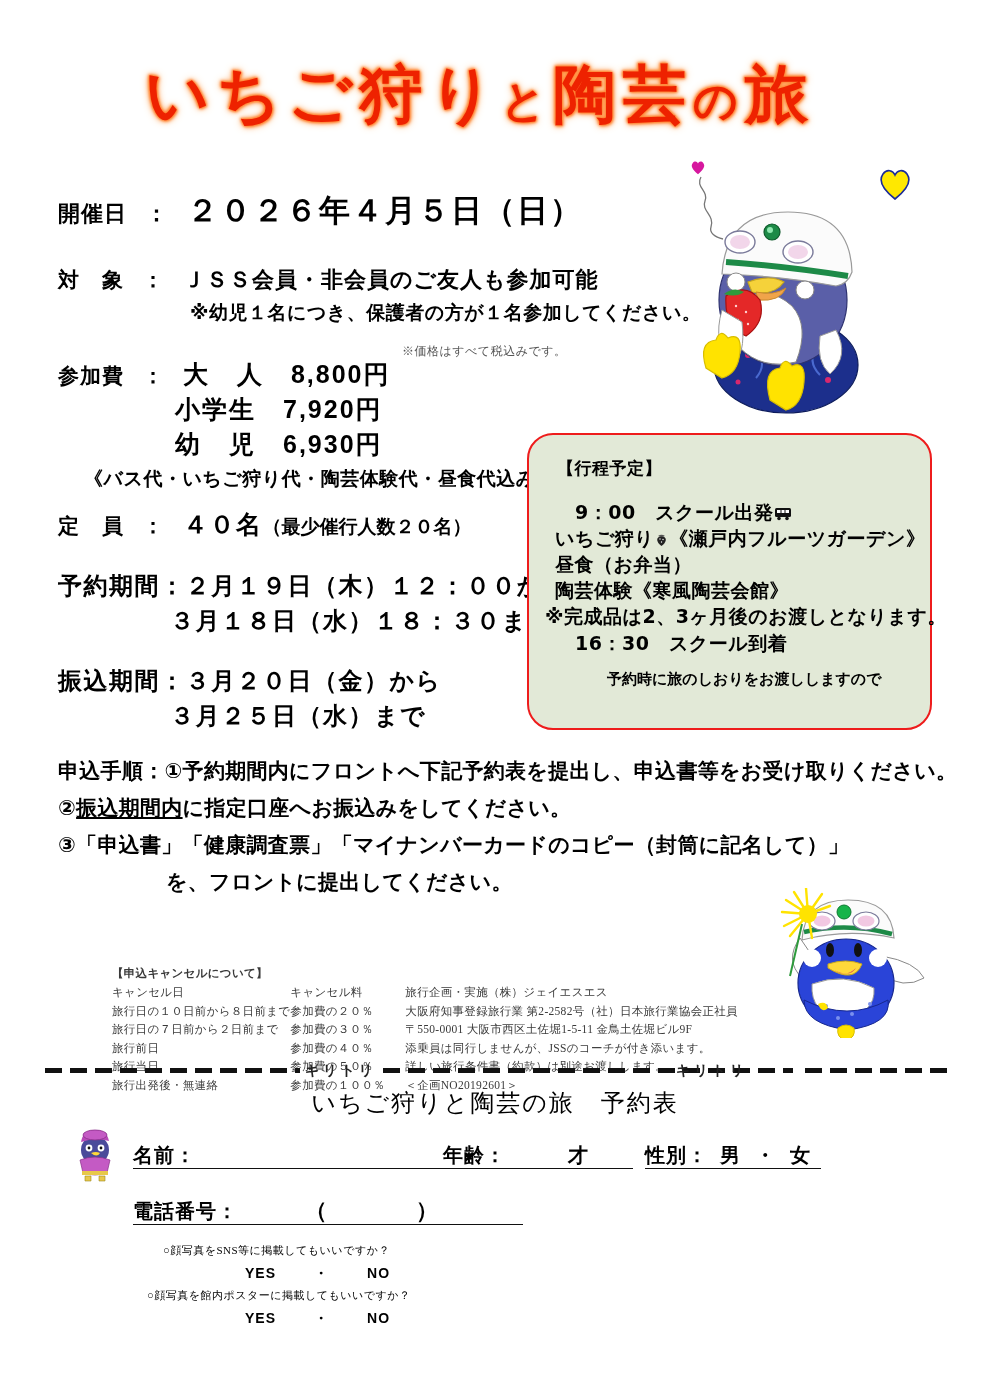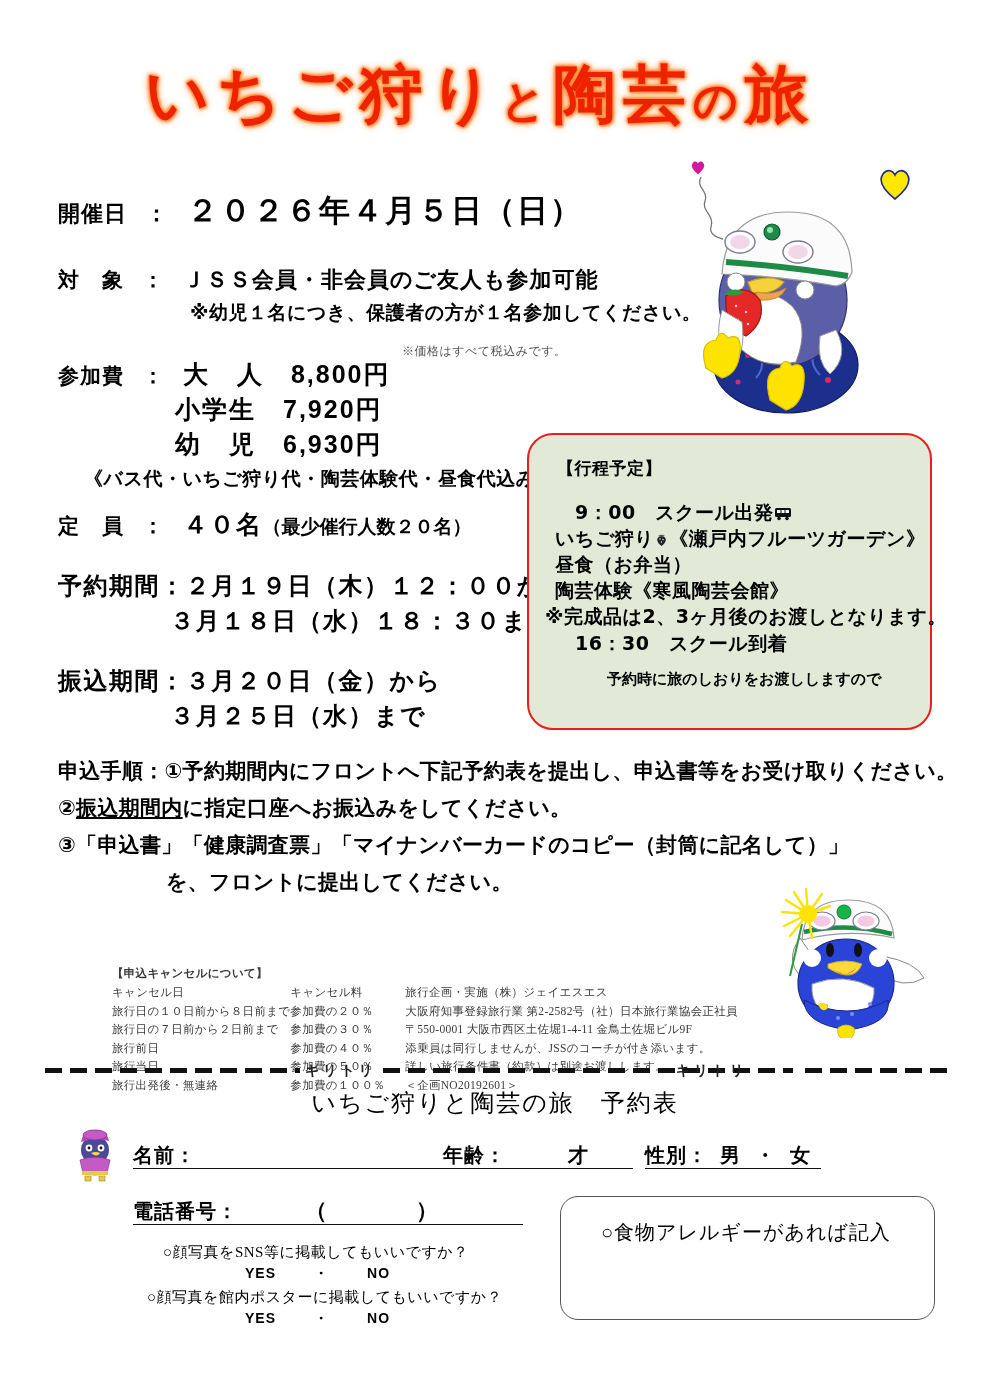--- a/index.html
+++ b/index.html
@@ -123,21 +123,21 @@
   .ul-sex{left:645px;top:1168px;width:176px;}
   .ul-tel{left:133px;top:1224px;width:390px;}
   .paren{position:absolute;left:305px;top:1196px;font-size:22px;font-weight:700;letter-spacing:1px;}
   .paren .sp{display:inline-block;width:88px;}
 
   .allergy{position:absolute;left:560px;top:1196px;width:375px;height:124px;
            border:1.4px solid #555;border-radius:18px;box-sizing:border-box;}
   .allergy-txt{position:absolute;left:40px;top:22px;font-size:20px;letter-spacing:1px;
                font-family:"Liberation Serif","DejaVu Serif",serif;white-space:nowrap;}
 
-  .q{position:absolute;font-size:15px;letter-spacing:.5px;white-space:nowrap;
+  .q{position:absolute;font-size:11px;letter-spacing:.5px;white-space:nowrap;
      font-family:"Liberation Serif","DejaVu Serif",serif;}
   .q1{left:163px;top:1243px;}
   .a1{left:245px;top:1265px;font-weight:700;font-size:14px;letter-spacing:1px;
       font-family:"Liberation Sans",sans-serif;}
   .q2{left:147px;top:1288px;}
   .a2{left:245px;top:1310px;font-weight:700;font-size:14px;letter-spacing:1px;
       font-family:"Liberation Sans",sans-serif;}
   .a1 .gap,.a2 .gap{display:inline-block;width:38px;}
 
   
@@ -364,21 +364,21 @@
         <td class="c3">旅行企画・実施（株）ジェイエスエス</td>
       </tr>
       <tr>
         <td class="c1">旅行日の１０日前から８日前まで</td>
         <td class="c2">参加費の２０％</td>
         <td class="c3">大阪府知事登録旅行業 第2-2582号（社）日本旅行業協会正社員</td>
       </tr>
       <tr>
         <td class="c1">旅行日の７日前から２日前まで</td>
         <td class="c2">参加費の３０％</td>
-        <td class="c3">〒550-0001 大阪市西区土佐堀1-4-11 金鳥土佐堀ビル9F</td>
+        <td class="c3">〒550-0001 大阪市西区土佐堀1-5-11 金鳥土佐堀ビル9F</td>
       </tr>
       <tr>
         <td class="c1">旅行前日</td>
         <td class="c2">参加費の４０％</td>
         <td class="c3">添乗員は同行しませんが、JSSのコーチが付き添います。</td>
       </tr>
       <tr>
         <td class="c1">旅行当日</td>
         <td class="c2">参加費の５０％</td>
         <td class="c3">詳しい旅行条件書（約款）は別途お渡しします。</td>
@@ -414,23 +414,20 @@
     <span>性別：</span><span style="display:inline-block;width:12px"></span><span>男</span><span style="display:inline-block;width:14px"></span><span>・</span><span style="display:inline-block;width:14px"></span><span>女</span>
   </div>
   <div class="uline ul-sex"></div>
 
   <div class="f-row f-tel">電話番号：</div>
   <div class="paren">
     <span>（</span><span class="sp"></span><span>）</span>
   </div>
   <div class="uline ul-tel"></div>
 
-  <div class="allergy">
-    <div class="allergy-txt">○食物アレルギーがあれば記入</div>
-  </div>
 
   <div class="q q1">○顔写真をSNS等に掲載してもいいですか？</div>
   <div class="q a1">
     <span>YES</span><span class="gap"></span><span>・</span><span class="gap"></span><span>NO</span>
   </div>
   <div class="q q2">○顔写真を館内ポスターに掲載してもいいですか？</div>
   <div class="q a2">
     <span>YES</span><span class="gap"></span><span>・</span><span class="gap"></span><span>NO</span>
   </div>
 

